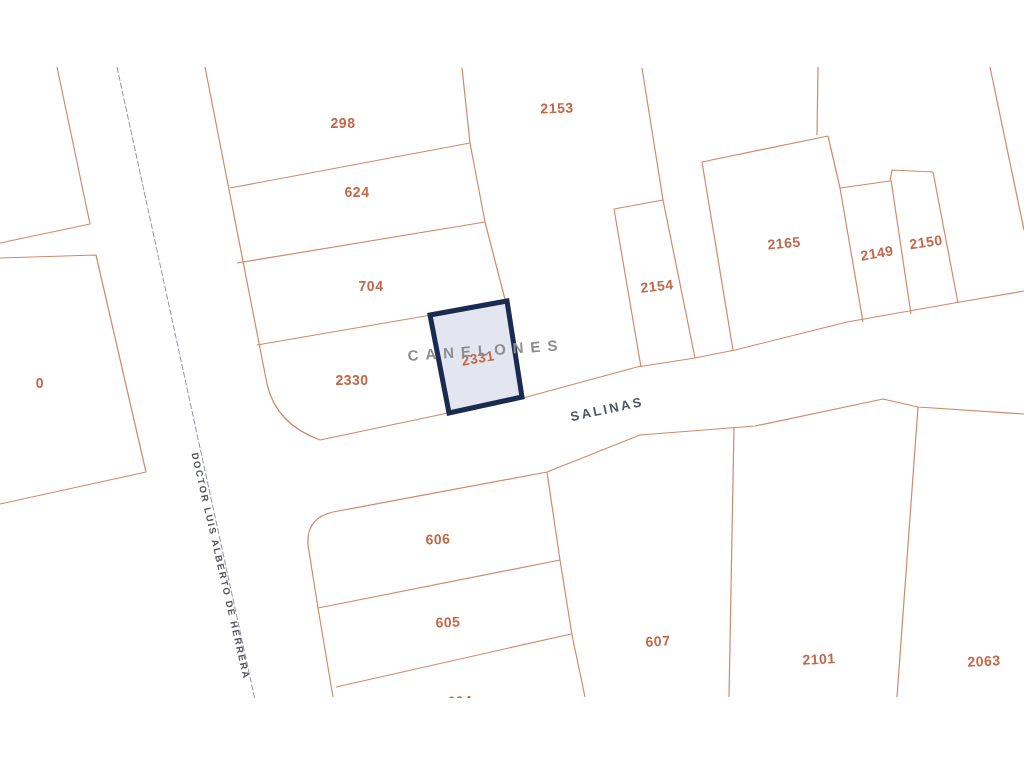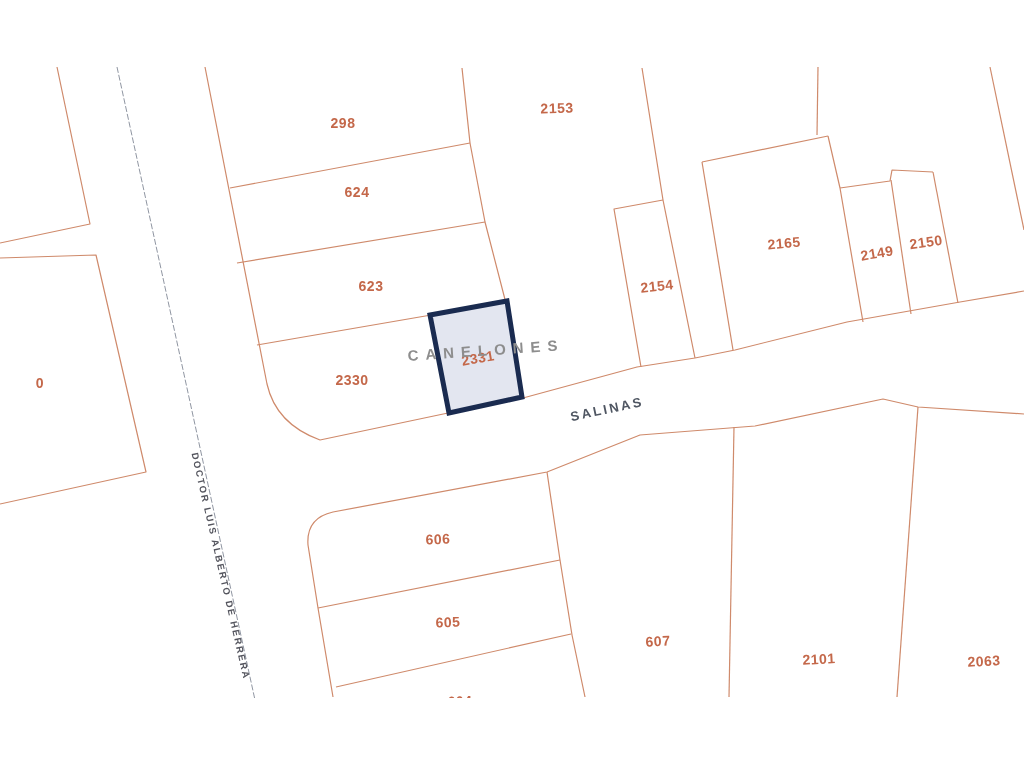--- a/index.html
+++ b/index.html
@@ -54,21 +54,21 @@
 
     <path d="M117,67 L255,700" fill="none" stroke="#9096a2" stroke-width="1" stroke-dasharray="6 2"></path>
 
     <polygon points="430,315 507,301 522,397 449,413" fill="#e3e6f0" stroke="#1a2b50" stroke-width="5"></polygon>
   </svg>
 
   <div class="layer">
     <div class="lbl" style="left:40px;top:383px;transform:translate(-50%,-50%);">0</div>
     <div class="lbl" style="left:343px;top:123px;transform:translate(-50%,-50%);">298</div>
     <div class="lbl" style="left:357px;top:192px;transform:translate(-50%,-50%);">624</div>
-    <div class="lbl" style="left:371px;top:286px;transform:translate(-50%,-50%);">623</div>
+    <div class="lbl" style="left:371px;top:286px;transform:translate(-50%,-50%);">704</div>
     <div class="lbl" style="left:352px;top:380px;transform:translate(-50%,-50%);text-align:right;">2330</div>
     <div class="lbl" style="left:478px;top:358px;transform:translate(-50%,-50%) rotate(-10deg);">2331</div>
     <div class="lbl" style="left:557px;top:108px;transform:translate(-50%,-50%) rotate(-2deg);">2153</div>
     <div class="lbl" style="left:657px;top:286px;transform:translate(-50%,-50%) rotate(-6deg);">2154</div>
     <div class="lbl" style="left:784px;top:243px;transform:translate(-50%,-50%) rotate(-5deg);">2165</div>
     <div class="lbl" style="left:877px;top:253px;transform:translate(-50%,-50%) rotate(-10deg);">2149</div>
     <div class="lbl" style="left:926px;top:242px;transform:translate(-50%,-50%) rotate(-8deg);">2150</div>
     <div class="lbl" style="left:438px;top:539px;transform:translate(-50%,-50%) rotate(-2deg);">606</div>
     <div class="lbl" style="left:448px;top:622px;transform:translate(-50%,-50%) rotate(-2deg);">605</div>
     <div class="lbl" style="left:460px;top:701px;transform:translate(-50%,-50%) rotate(-2deg);">604</div>

